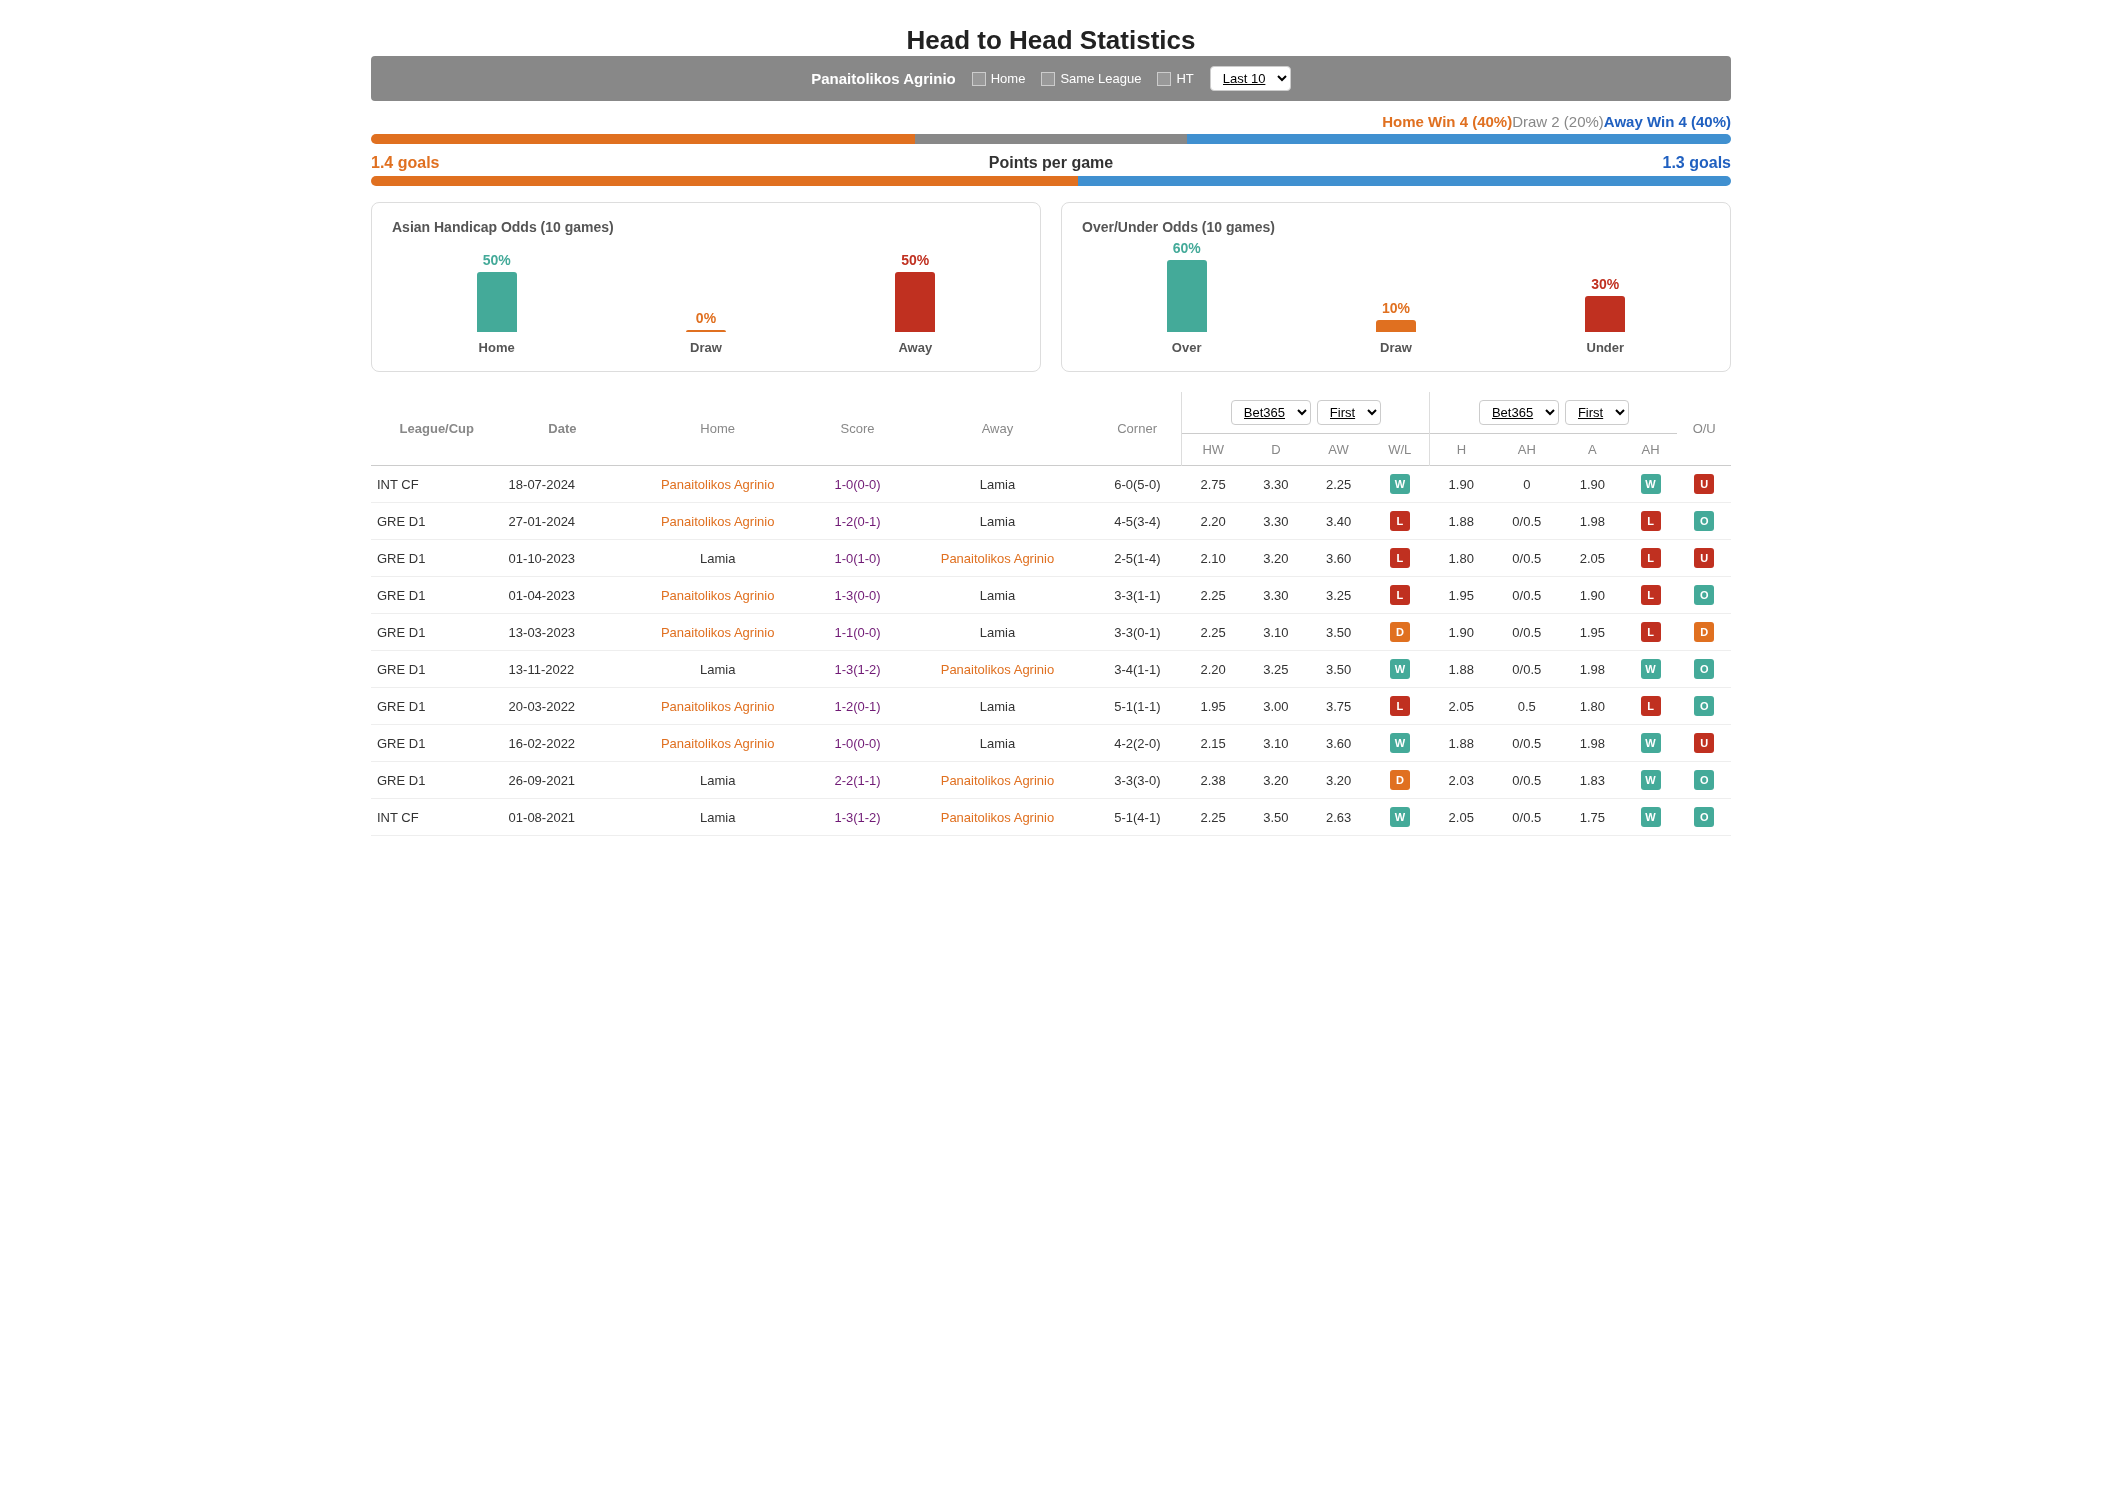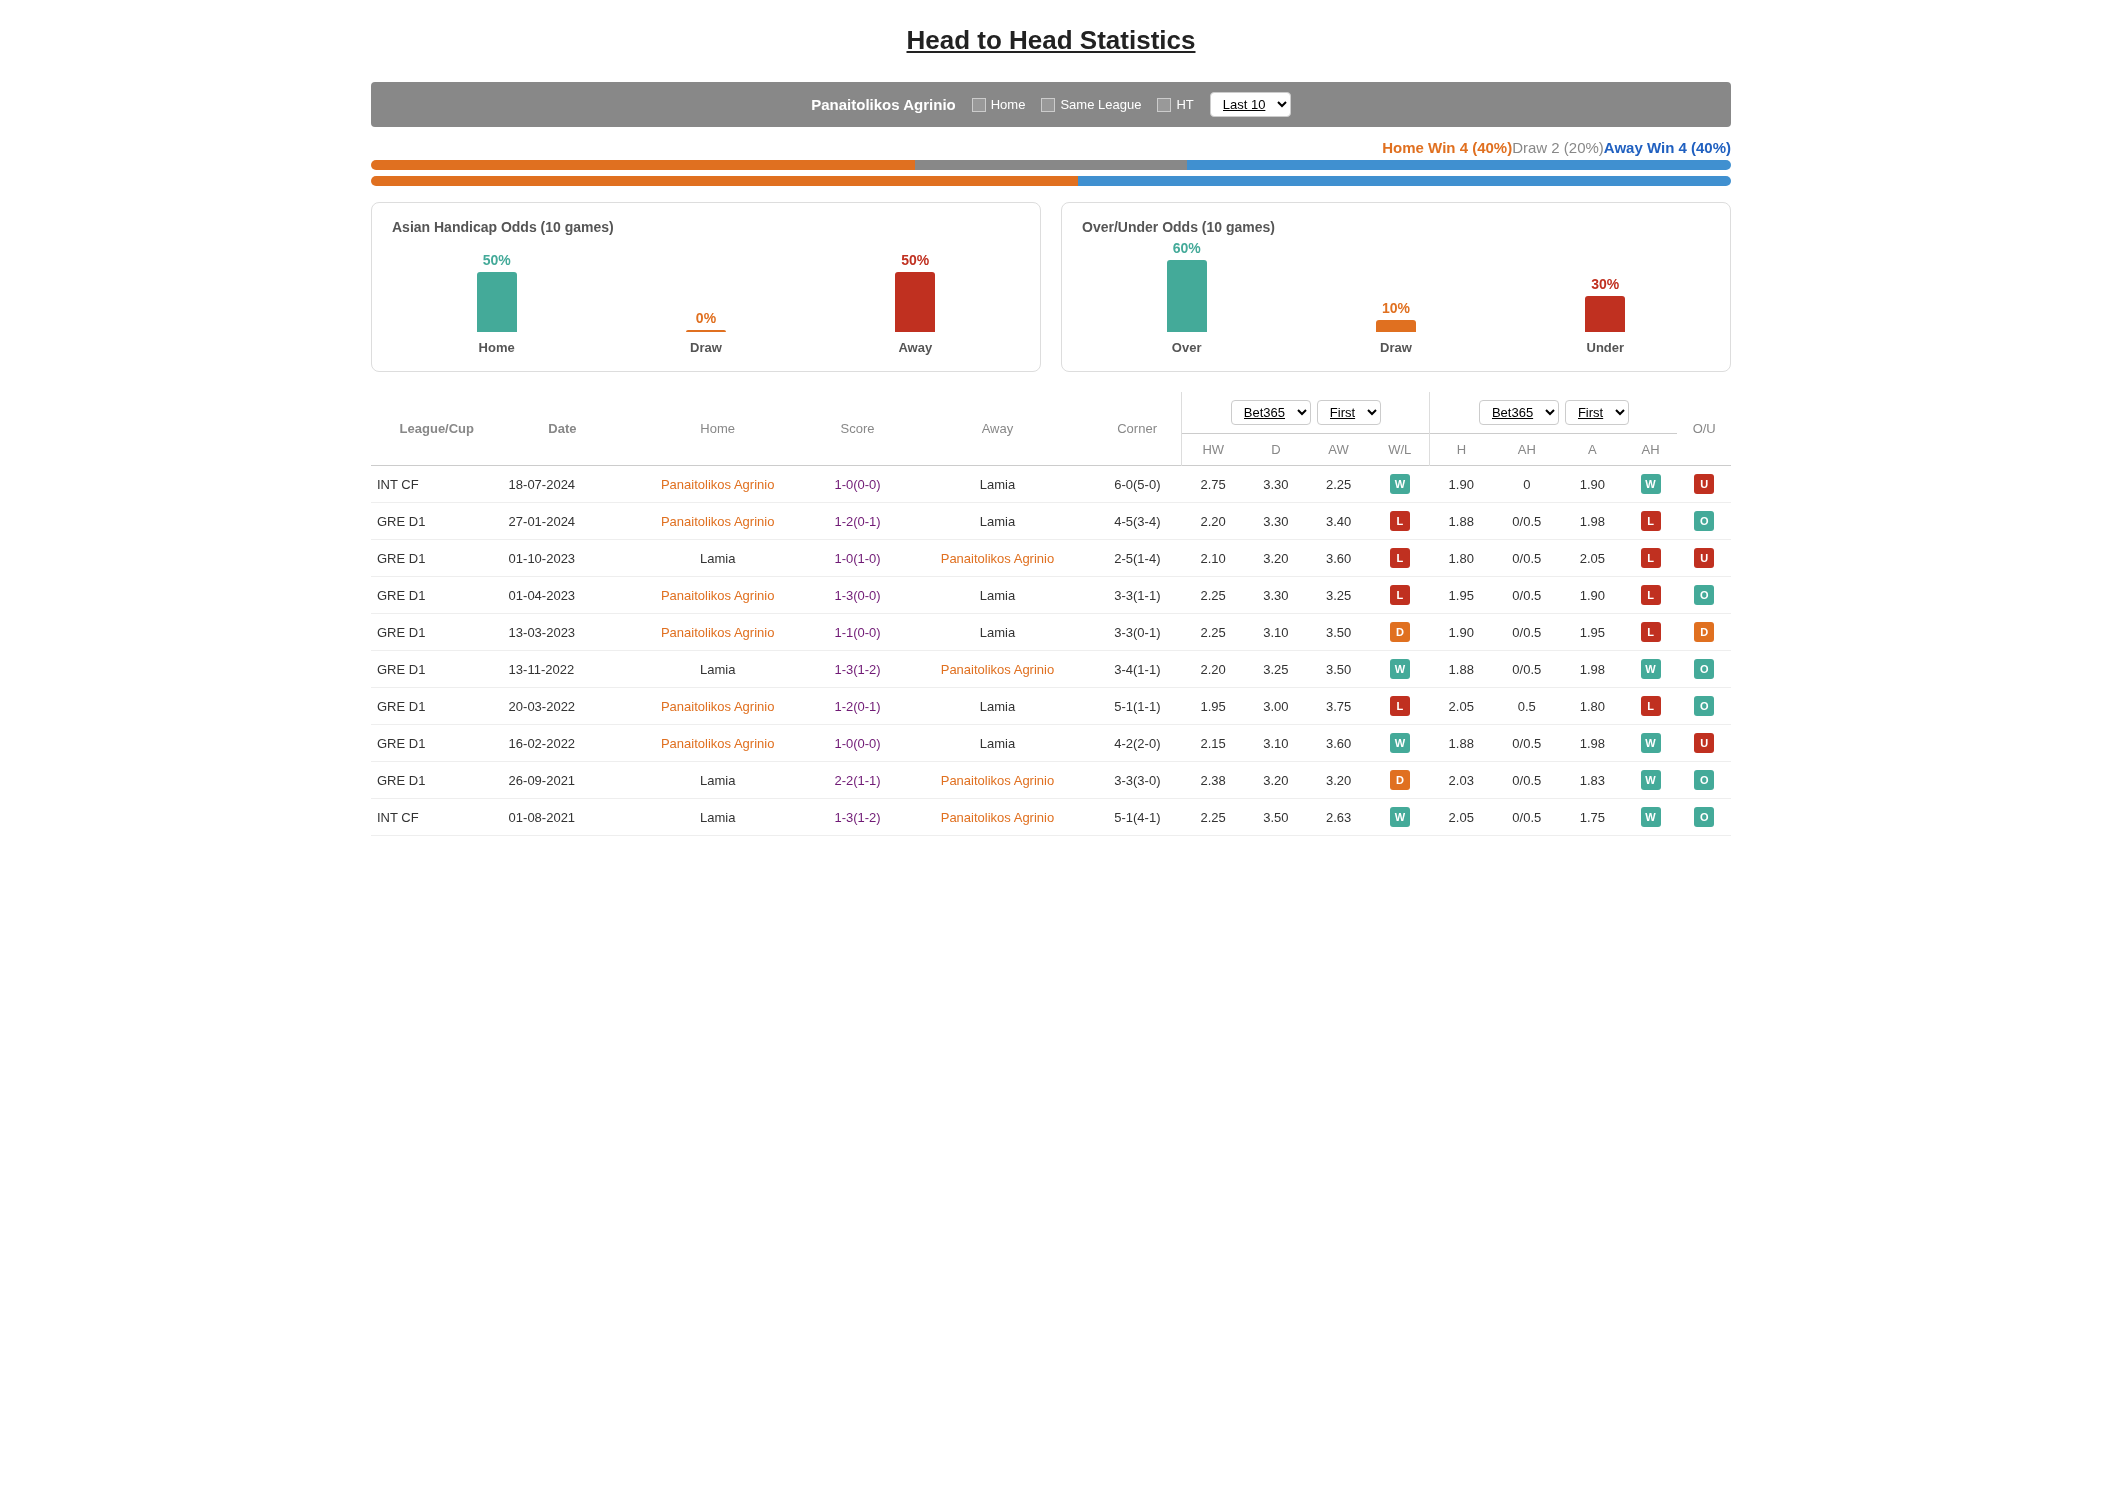--- a/index.html
+++ b/index.html
@@ -1,20 +1,20 @@
 <!DOCTYPE html>
 <html><head>
   <meta charset="utf-8">
   <style>
     * { box-sizing: border-box; margin: 0; padding: 0; }
     body { font-family: Arial, sans-serif; background: #fff; color: #333; font-size: 14px; }
     
     .container { max-width: 1400px; margin: 0 auto; padding: 10px 20px; }
     
-    h1.page-title { text-align: center; font-size: 26px; font-weight: bold; padding: 15px 0 26px; color: #222; text-decoration: underline; }
+    h1.page-title { text-align: center; font-size: 26px; font-weight: bold; padding: 15px 0 0; color: #222; }
     
     
     .filter-bar {
       background: #888;
       padding: 10px 20px;
       display: flex;
       align-items: center;
       justify-content: center;
       gap: 16px;
       border-radius: 4px;
@@ -139,20 +139,25 @@
       <span class="result-label-draw">Draw 2 (20%)</span>
       <span class="result-label-away">Away Win 4 (40%)</span>
     </div>
     <div class="result-bar">
       <div class="bar-home" style="width: 40%"></div>
       <div class="bar-draw" style="width: 20%"></div>
       <div class="bar-away" style="width: 40%"></div>
     </div>
   </div>
 
+  <div class="goals-row">
+    <span class="goals-left">1.4 goals</span>
+    <span class="goals-center">Points per game</span>
+    <span class="goals-right">1.3 goals</span>
+  </div>
   <div class="goals-bar">
     <div class="bar-goals-home" style="width: 52%"></div>
     <div class="bar-goals-away" style="width: 48%"></div>
   </div>
 
   <div class="odds-sections">
 
     <div class="odds-section">
       <div class="odds-section-title">Asian Handicap Odds (10 games)</div>
       <div class="odds-bars">

